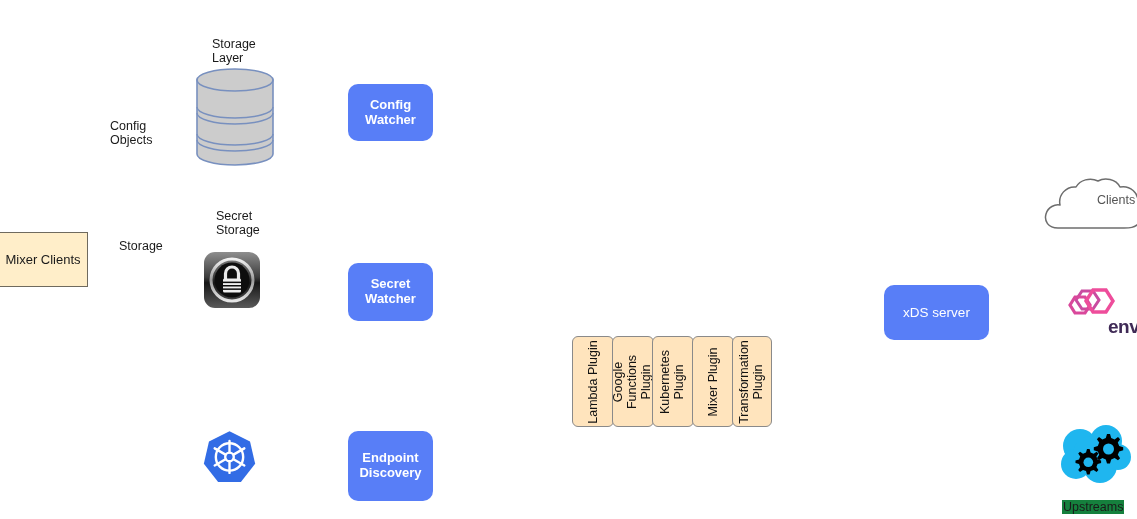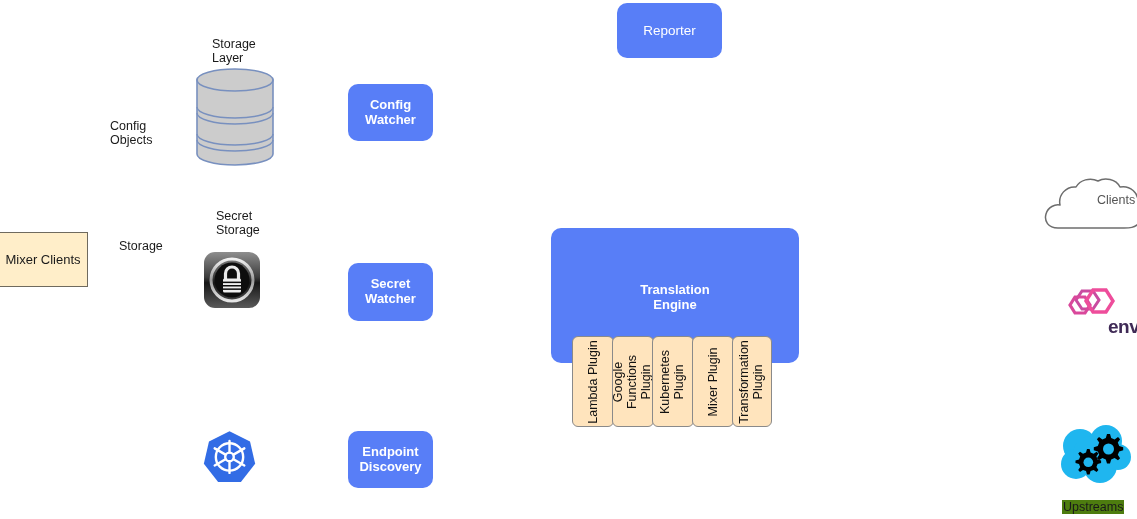--- a/index.html
+++ b/index.html
@@ -94,21 +94,21 @@
     position: absolute;
     font-size: 12.5px;
     color: #555555;
     white-space: nowrap;
     margin-left: 24px;
   }
 
   
   .upstreams-label {
     position: absolute;
-    background: #4d7c0f;
+    background: #15803d;
     color: #1a1a1a;
     font-size: 12.5px;
     white-space: nowrap;
     padding: 0 1px;
   }
 
   
   .envoy-word {
     position: absolute;
     font-size: 19px;
@@ -191,33 +191,26 @@
   <div class="node blue-box bold" style="left:348px; top:84px; width:85px; height:57px;">
     <span style="white-space:pre;">Config
 Watcher</span>
   </div>
 
   <div class="node blue-box bold" style="left:348px; top:263px; width:85px; height:58px;">
     <span style="white-space:pre;">Secret
 Watcher</span>
   </div>
 
-  <div class="node blue-box bold" style="left:348px; top:431px; width:85px; height:57px;">
+  <div class="node blue-box bold" style="left:348px; top:431px; width:85px; height:70px;">
     <span style="white-space:pre;">Endpoint
 Discovery</span>
   </div>
 
-  <div class="node blue-box reg" style="left:617px; top:3px; width:105px; height:55px;">
-    <span>Reporter</span>
-  </div>
-
-  <div class="node blue-box bold" style="left:551px; top:228px; width:248px; height:135px; align-items:flex-start; padding-top:55px;">
-    <span style="white-space:pre;">Translation
-Engine</span>
-  </div>
+
 
   <div class="node plugin-box" style="left:572px; top:336px; width:42px; height:91px;">
     <span class="ptext">Lambda Plugin</span>
   </div>
 
   <div class="node plugin-box" style="left:612px; top:336px; width:42px; height:91px;">
     <span class="ptext" style="white-space:pre; line-height:1.1;">Google
 Functions
 Plugin</span>
   </div>
@@ -229,20 +222,23 @@
 
   <div class="node plugin-box" style="left:692px; top:336px; width:42px; height:91px;">
     <span class="ptext">Mixer Plugin</span>
   </div>
 
   <div class="node plugin-box" style="left:732px; top:336px; width:40px; height:91px;">
     <span class="ptext" style="white-space:pre; line-height:1.1;">Transformation
 Plugin</span>
   </div>
 
+  <div class="node blue-box reg" style="left:884px; top:285px; width:105px; height:55px;">
+    <span>xDS server</span>
+  </div>
 
   <div class="cloud-wrap" style="left:1044px; top:178px;">
     <svg width="100" height="54" viewBox="0 0 100 54">
       <path d="M14,50 C4,50 0,43 2,36 C4,29 11,26 16,27 C14,17 22,8 32,9
                C36,2 46,-1 54,3 C61,-1 72,1 76,9 C86,7 95,15 94,25
                C100,28 101,39 95,45 C91,50 85,50 80,50 Z" fill="none" stroke="#6d6d6d" stroke-width="1.5" stroke-linejoin="round"></path>
     </svg>
   </div>
   <div class="cloud-label" style="left:1073px; top:193px;">Clients</div>
 

